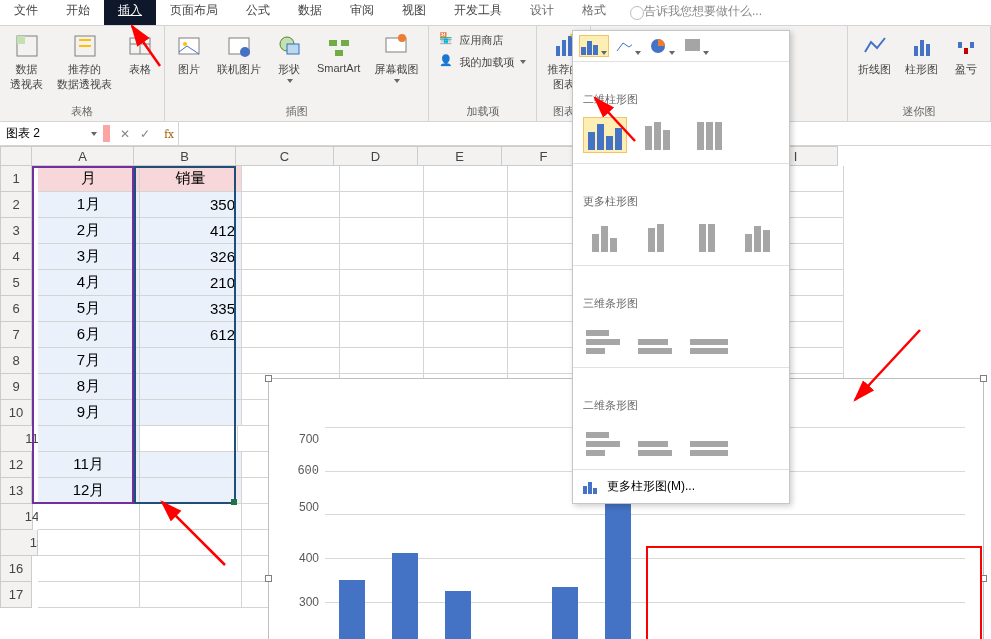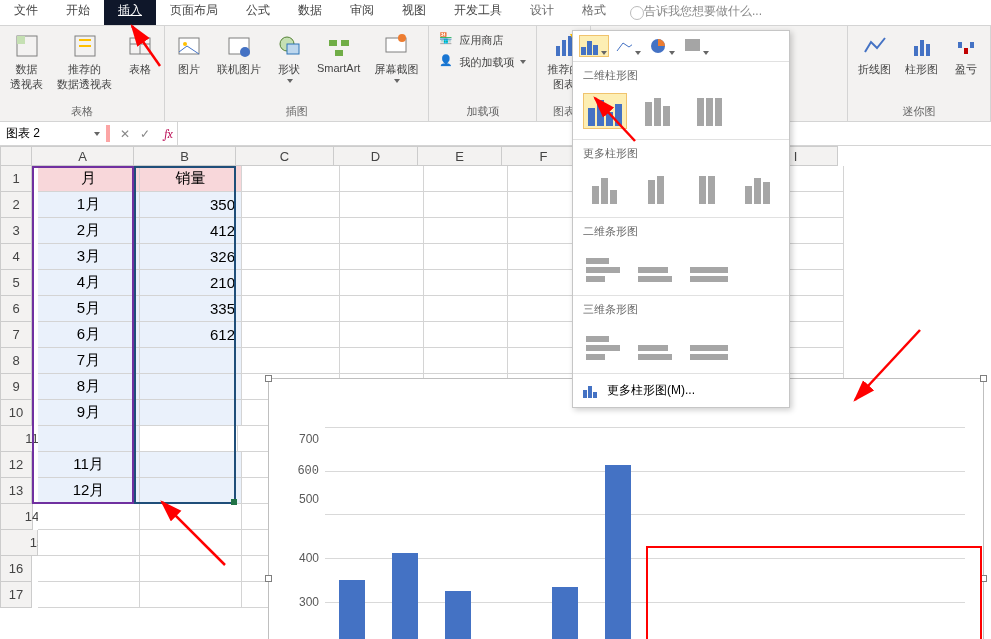--- a/index.html
+++ b/index.html
@@ -20,23 +20,23 @@
   .group-items { display: flex; gap: 6px; align-items: flex-start; }
   .ritem { display: flex; flex-direction: column; align-items: center; gap: 2px; padding: 2px 4px; font-size: 11px; color: #444; text-align: center; min-width: 36px; }
   .ritem .ricon { width: 28px; height: 28px; display: flex; align-items: center; justify-content: center; }
   .ritem-small { display: flex; align-items: center; gap: 4px; font-size: 11px; color: #444; padding: 2px 4px; }
   .ritem-small .sicon { width: 16px; height: 16px; }
   .stacked { display: flex; flex-direction: column; gap: 2px; }
   .dropdown-arrow { width: 0; height: 0; border-left: 3px solid transparent; border-right: 3px solid transparent; border-top: 4px solid #666; display: inline-block; margin-left: 2px; }
 
   
   .fx-row { display: flex; height: 24px; border-bottom: 1px solid #d4d4d4; align-items: center; }
-  .namebox { width: 110px; border-right: 4px solid #fca5a5; display: flex; align-items: center; padding: 0 6px; justify-content: space-between; font-size: 12px; }
+  .namebox { width: 110px; border-right: 7px solid #fca5a5; display: flex; align-items: center; padding: 0 6px; justify-content: space-between; font-size: 12px; }
   .fx-btns { display: flex; gap: 10px; padding: 0 10px; color: #888; }
-  .fx-fx { font-style: italic; font-family: Cambria, serif; color: #be185d; padding: 0 4px; }
+  .fx-fx { font-family: Cambria, serif; color: #a16207; padding: 0 4px; }
 
   
   .sheet { position: relative; }
   .col-headers { display: flex; }
   .corner { width: 32px; height: 20px; border: 1px solid #ccc; background: #f3f2f1; }
   .colh { height: 20px; border: 1px solid #ccc; border-left: none; background: #f3f2f1; display: flex; align-items: center; justify-content: center; font-size: 13px; color: #444; }
   .rowh { width: 32px; border: 1px solid #ccc; border-top: none; background: #f3f2f1; display: flex; align-items: center; justify-content: center; font-size: 13px; color: #444; }
   .grid-body { display: flex; }
   .row-headers { display: flex; flex-direction: column; }
   .cells { position: relative; }
@@ -55,21 +55,21 @@
   .selection { position: absolute; border: 2px solid #217346; pointer-events: none; }
   .sel-handle { width: 6px; height: 6px; background: #217346; position: absolute; right: -3px; bottom: -3px; }
 
   
   .chart-menu { position: absolute; top: 30px; left: 572px; width: 218px; background: #fff; border: 1px solid #c6c6c6; box-shadow: 2px 2px 6px rgba(0,0,0,0.2); z-index: 20; font-size: 12px; }
   .chart-menu-gallery { display: flex; gap: 4px; padding: 4px 6px; }
   .gal-btn { width: 30px; height: 22px; border: 1px solid transparent; display: flex; align-items: flex-end; justify-content: center; gap: 1px; padding: 1px; }
   .gal-btn.sel { border: 1px solid #f0c36d; background: #fdeeb3; }
   .gal-bar { width: 5px; background: #4472c4; }
   .chart-menu-section { border-top: 1px solid #e1e1e1; }
-  .chart-menu-title { padding: 6px 10px; color: #666; font-size: 11px; }
+  .chart-menu-title { padding: 6px 10px; color: #666; font-size: 11px; margin-top: 24px; }
   .chart-menu-row { display: flex; gap: 8px; padding: 4px 10px 10px 10px; }
   .ct-thumb { width: 44px; height: 36px; border: 1px solid transparent; display: flex; align-items: flex-end; justify-content: center; gap: 2px; padding: 2px; }
   .ct-thumb.hover { border: 1px solid #f0c36d; background: #fdeeb3; }
   .ct-bar { width: 7px; background: #a6a6a6; }
   .ct-hbar-row { display: flex; flex-direction: column; gap: 3px; width: 100%; justify-content: center; }
   .ct-hbar { height: 6px; background: #a6a6a6; }
   .chart-menu-more { border-top: 1px solid #e1e1e1; padding: 8px 10px; display: flex; align-items: center; gap: 8px; }
   .more-icon { width: 16px; height: 14px; display: flex; align-items: flex-end; gap: 1px; }
   .more-icon span { width: 4px; background: #4472c4; }
 
@@ -339,21 +339,21 @@
           <div class="ct-bar" style="height:28px"></div>
         </div>
       <div class="ct-thumb">
           <div class="ct-bar" style="height:18px"></div>
           <div class="ct-bar" style="height:26px"></div>
           <div class="ct-bar" style="height:22px"></div>
         </div>
     </div>
   </div>
   <div class="chart-menu-section">
-    <div class="chart-menu-title">二维条形图</div>
+    <div class="chart-menu-title">三维条形图</div>
     <div class="chart-menu-row">
       <div class="ct-thumb">
           <div class="ct-hbar-row">
             <div class="ct-hbar" style="width:60%"></div>
             <div class="ct-hbar" style="width:90%"></div>
             <div class="ct-hbar" style="width:50%"></div>
           </div>
         </div>
       <div class="ct-thumb">
           <div class="ct-hbar-row">
@@ -363,21 +363,21 @@
         </div>
       <div class="ct-thumb">
           <div class="ct-hbar-row">
             <div class="ct-hbar" style="width:100%"></div>
             <div class="ct-hbar" style="width:100%"></div>
           </div>
         </div>
     </div>
   </div>
   <div class="chart-menu-section">
-    <div class="chart-menu-title">三维条形图</div>
+    <div class="chart-menu-title">二维条形图</div>
     <div class="chart-menu-row">
       <div class="ct-thumb">
           <div class="ct-hbar-row">
             <div class="ct-hbar" style="width:60%"></div>
             <div class="ct-hbar" style="width:90%"></div>
             <div class="ct-hbar" style="width:50%"></div>
           </div>
         </div>
       <div class="ct-thumb">
           <div class="ct-hbar-row">
@@ -653,21 +653,21 @@
         <div style="right:-4px;top:50%;margin-top:-3px"></div>
 
     </div>
     <div class="chart-plot" id="chart-plot">
         <div class="ytick" style="top: 218.571px;">200</div>
         <div class="gridline" style="top: 174.857px;"></div>
         <div class="ytick" style="top: 174.857px;">300</div>
         <div class="gridline" style="top: 131.143px;"></div>
         <div class="ytick" style="top: 131.143px;">400</div>
         <div class="gridline" style="top: 87.4286px;"></div>
-        <div class="ytick" style="top: 72px;">500</div>
+        <div class="ytick" style="top: 80px;">500</div>
         <div class="gridline" style="top: 43.7143px;"></div>
         <div class="ytick" style="top: 43.7143px; font-family: Liberation Mono, monospace;">600</div>
         <div class="gridline" style="top: 0px;"></div>
         <div class="ytick" style="top: 12px;">700</div>
         <div class="bar" style="left: 13.6667px; height: 153px;"></div>
         <div class="bar" style="left: 67px; height: 180.103px;"></div>
         <div class="bar" style="left: 120.333px; height: 142.509px;"></div>
         <div class="bar" style="left: 227px; height: 146.443px;"></div>
         <div class="bar" style="left: 280.333px; height: 267.531px;"></div>
       </div>

